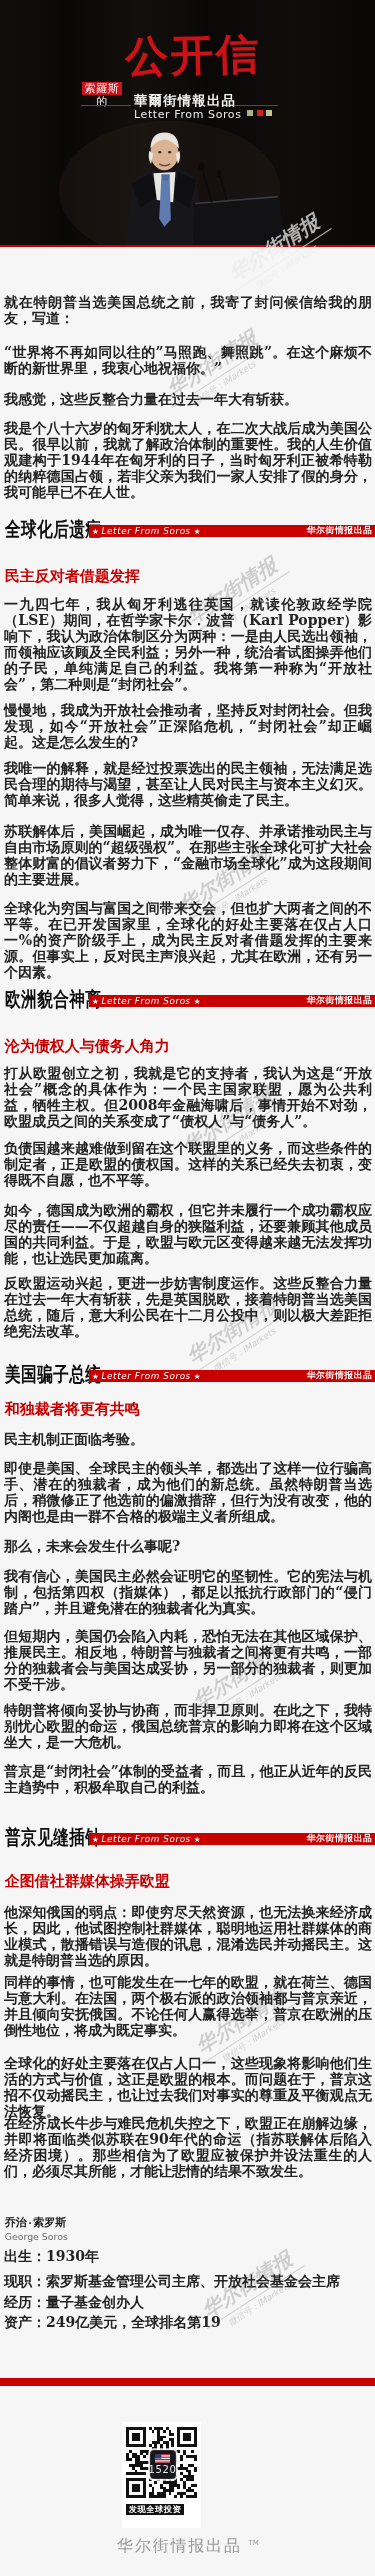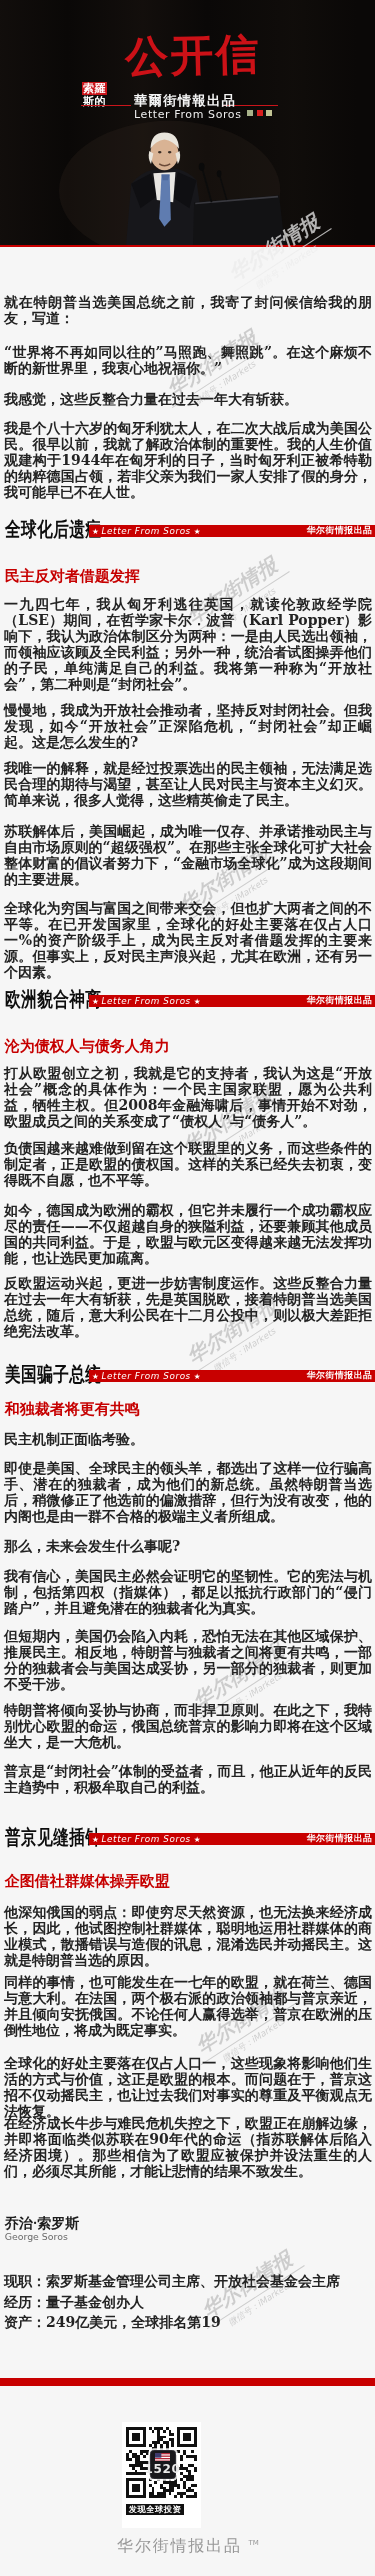--- a/index.html
+++ b/index.html
@@ -4,22 +4,22 @@
 <style>
   html,body{margin:0;padding:0;background:#e9e9e9;}
   .page{position:relative;width:376px;height:2576px;background:#f6f6f6;overflow:hidden;
         font-family:"DejaVu Sans","Liberation Sans",sans-serif;}
   
   .hero{position:absolute;top:0;left:0;width:376px;height:246px;background:#0a0807;}
   .hero-curtain{position:absolute;inset:0;
      background:linear-gradient(90deg,rgba(40,30,25,.25) 0%,rgba(0,0,0,0) 18%,rgba(60,45,35,.18) 38%,rgba(0,0,0,0) 55%,rgba(50,40,30,.15) 78%,rgba(0,0,0,0) 95%);}
   .hero-title{position:absolute;top:34px;left:125px;font-size:43px;line-height:43px;font-weight:bold;
      color:#cc1117;font-family:"DejaVu Serif","Liberation Serif",serif;letter-spacing:2.3px;transform:rotate(-1.5deg);}
-  .badge{position:absolute;top:82px;left:82px;width:25px;height:13.4px;background:#c9151b;color:#fff;
-     font-size:11px;font-weight:bold;text-align:center;line-height:13.4px;letter-spacing:0.6px;}
+  .badge{position:absolute;top:82px;left:82px;width:40px;height:13.4px;background:#c9151b;color:#fff;
+     font-size:11px;font-weight:normal;text-align:center;line-height:13.4px;letter-spacing:0.6px;}
   .hline{position:absolute;height:1.2px;background:#c9151b;}
   .hline.left{top:105px;left:81px;width:50px;}
   .hline.right{top:105px;left:222px;width:56px;}
   .brand-cn{position:absolute;top:92px;left:134px;color:#f4f4f4;font-size:13.4px;font-weight:bold;letter-spacing:1.2px;}
   .subtitle-en{position:absolute;top:108px;left:134px;color:#ececec;font-size:11px;letter-spacing:0.6px;}
   .sq{position:absolute;top:110px;width:6.4px;height:6.4px;}
   
   .wm{position:absolute;width:123px;transform:rotate(-33deg);color:rgba(0,0,0,.17);text-align:center;pointer-events:none;}
   .wm .wm-brand{font-size:20px;font-weight:900;letter-spacing:0.6px;font-style:italic;white-space:nowrap;}
   .wm .wm-line{height:1.2px;background:currentColor;margin:1.2px 3.5px;}
@@ -32,30 +32,30 @@
      font-family:"DejaVu Serif","Liberation Serif",serif;}
   .sec-title{position:absolute;left:4.7px;font-size:20px;line-height:20px;font-weight:900;color:#0d0d0d;
      letter-spacing:0.6px;transform:scaleX(.78);transform-origin:left center;white-space:nowrap;}
   .sec-bar{position:absolute;left:89px;right:0;height:12.3px;background:#c80000;color:#fff;
      display:flex;align-items:center;}
   .sec-bar .star{font-size:7.6px;margin:0 2.9px;}
   .sec-bar .bar-label{font-size:8.8px;font-style:italic;letter-spacing:0.6px;}
   .sec-bar .bar-brand{margin-left:auto;margin-right:3.5px;font-size:8.8px;font-weight:900;letter-spacing:0.6px;}
   .redline{position:absolute;left:0;width:376px;background:#c80000;}
   
-  .sig-name{position:absolute;left:4.7px;font-size:14px;font-weight:bold;color:#1d1d1d;
-     font-family:Liberation Serif, serif;}
+  .sig-name{position:absolute;left:4.7px;font-size:11px;font-weight:bold;color:#1d1d1d;
+     font-family:Liberation Mono, monospace;}
   .sig-en{position:absolute;left:4.7px;font-size:9.4px;color:#6a6a6a;}
   
   .qr-block{position:absolute;left:122px;top:2422px;width:79px;height:106px;background:#fff;}
   .qr-svg{position:absolute;left:4.1px;top:4.7px;}
   .qr-logo{position:absolute;left:27.5px;top:28px;width:24px;height:27px;background:#17171b;border:1.2px solid #2e2e34;
      border-radius:3.5px;box-shadow:0 0 0 1.8px rgba(255,255,255,.85);display:flex;flex-direction:column;align-items:center;justify-content:center;}
   .qr-flag{width:15px;height:8.8px;margin-bottom:1.2px;}
-  .qr-num{color:#e9e9e9;font-size:12px;font-weight:bold;letter-spacing:0.6px;}
+  .qr-num{color:#e9e9e9;font-size:10px;font-weight:normal;letter-spacing:0.6px;}
   .qr-label{position:absolute;left:4.1px;top:82px;width:58px;height:11px;background:#101010;color:#fff;
      font-size:8.2px;font-weight:bold;text-align:center;line-height:11px;letter-spacing:0.6px;}
   .trademark{position:absolute;top:2536px;left:0;width:376px;text-align:center;color:#979797;
      font-size:16px;letter-spacing:1.8px;}
   .trademark sup{font-size:7px;letter-spacing:0;margin-top:10px;}
 </style>
 </head>
 <body>
 
 <div class="page">
@@ -208,20 +208,21 @@
     <span class="bar-brand">华尔街情报出品</span>
   </div>
   <div class="subhead" style="top:1872px;">企图借社群媒体操弄欧盟</div>
   <div class="para" style="top:1974px;">同样的事情，也可能发生在一七年的欧盟，就在荷兰、德国与意大利。在法国，两个极右派的政治领袖都与普京亲近，并且倾向安抚俄国。不论任何人赢得选举，普京在欧洲的压倒性地位，将成为既定事实。</div>
   <div class="para" style="top:1904px;">他深知俄国的弱点：即使穷尽天然资源，也无法换来经济成长，因此，他试图控制社群媒体，聪明地运用社群媒体的商业模式，散播错误与造假的讯息，混淆选民并动摇民主。这就是特朗普当选的原因。</div>
   <div class="para" style="top:2055px;">全球化的好处主要落在仅占人口一，这些现象将影响他们生活的方式与价值，这正是欧盟的根本。而问题在于，普京这招不仅动摇民主，也让过去我们对事实的尊重及平衡观点无法恢复。</div>
   <div class="para" style="top:2115px;">在经济成长牛步与难民危机失控之下，欧盟正在崩解边缘，并即将面临类似苏联在90年代的命运（指苏联解体后陷入经济困境）。那些相信为了欧盟应被保护并设法重生的人们，必须尽其所能，才能让悲情的结果不致发生。</div>
 
   <div class="sig-name" style="top:2215px;">乔治·索罗斯</div>
   <div class="sig-en" style="top:2231px;">George Soros</div>
+  <div class="para" style="top:2248px;">出生：1930年</div>
   <div class="para" style="top:2294px;">经历：量子基金创办人</div>
   <div class="para" style="top:2273px;">现职：索罗斯基金管理公司主席、开放社会基金会主席</div>
   <div class="para" style="top:2314px;">资产：249亿美元，全球排名第19</div>
 
   <div class="redline" style="top:2378px;height:7.6px;"></div>
 
   <div class="qr-block">
     <svg id="qr-svg" class="qr-svg" width="71" height="71" viewBox="0 0 25 25" shape-rendering="crispEdges">
         <rect x="0" y="0" width="1" height="1" fill="#111"></rect>
         <rect x="1" y="0" width="1" height="1" fill="#111"></rect>

